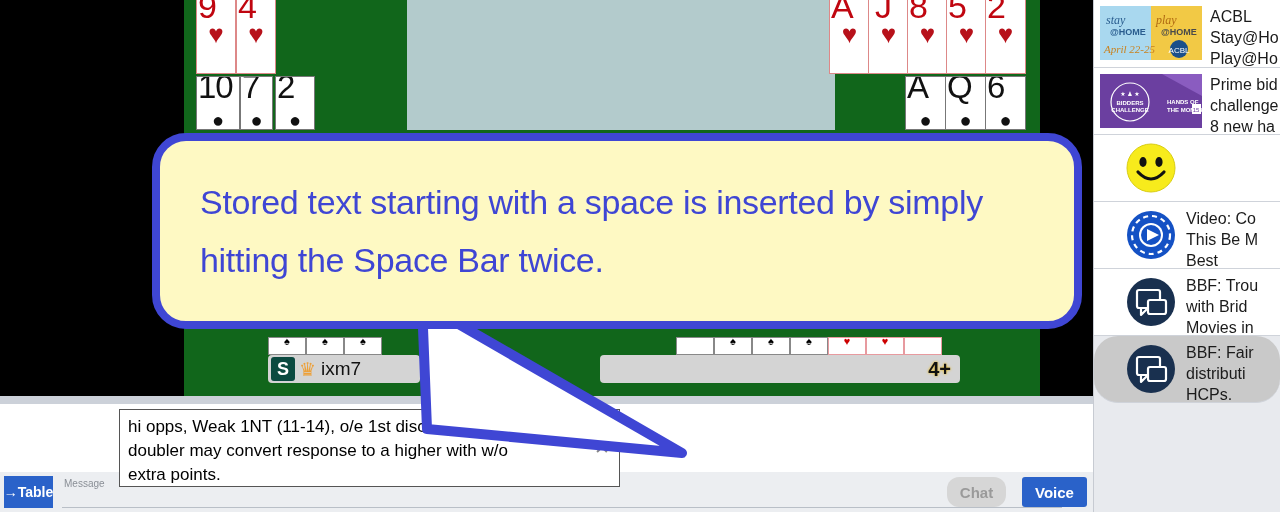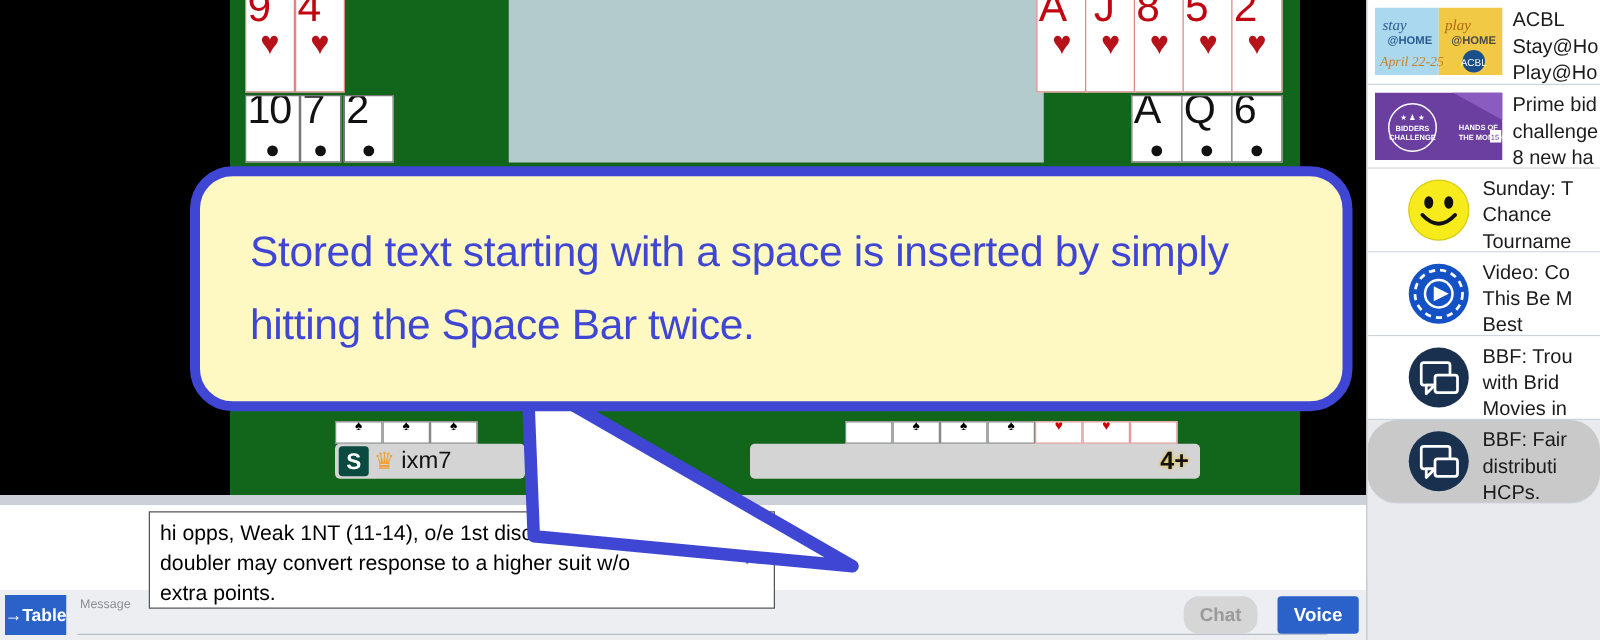--- a/index.html
+++ b/index.html
@@ -276,21 +276,21 @@
   <div class="bubble">
     <div class="bubble-text">Stored text starting with a space is inserted by simply hitting the Space Bar twice.</div>
   </div>
 </div>
 
 <div id="bottom-strip">
   <div id="strip-top-border"></div>
 
   <div id="chat-popup">
     <div class="line">hi opps, Weak 1NT (11-14), o/e 1st discard,</div>
-    <div class="line">doubler may convert response to a higher suit w/o</div>
+    <div class="line">doubler may convert response to a higher with w/o</div>
     <div class="line">extra points.</div>
     <div id="chat-close">✕</div>
   </div>
 
   <div id="toolbar">
     <button id="btn-table">→Table</button>
     <span id="lbl-message">Message</span>
     <div id="msg-underline"></div>
     <button id="btn-chat">Chat</button>
     <button id="btn-voice">Voice</button>
@@ -344,25 +344,20 @@
 
   <div class="news-item">
     <div class="news-thumb" style="margin-left:24px;">
       <svg width="54" height="54" viewBox="0 0 54 54">
         <circle cx="27" cy="27" r="24" fill="#f7eb1c" stroke="#d8cd14" stroke-width="1"></circle>
         <ellipse cx="19" cy="21" rx="3.6" ry="5" fill="#111"></ellipse>
         <ellipse cx="35" cy="21" rx="3.6" ry="5" fill="#111"></ellipse>
         <path d="M14 31 Q27 45 40 31" fill="none" stroke="#111" stroke-width="3.2" stroke-linecap="round"></path>
       </svg>
     </div>
-    <div class="news-text">
-      <div>Sunday: T</div>
-      <div>Chance</div>
-      <div>Tourname</div>
-    </div>
   </div>
 
   <div class="news-item">
     <div class="news-thumb" style="margin-left:24px;">
       <svg width="54" height="54" viewBox="0 0 54 54">
         <circle cx="27" cy="27" r="24" fill="#1451c4"></circle>
         <circle cx="27" cy="27" r="19" fill="none" stroke="#fff" stroke-width="2.2" stroke-dasharray="5 4"></circle>
         <circle cx="27" cy="27" r="12" fill="#fff"></circle>
         <circle cx="27" cy="27" r="10" fill="#1451c4"></circle>
         <polygon points="23,21 35,27 23,33" fill="#fff"></polygon>

